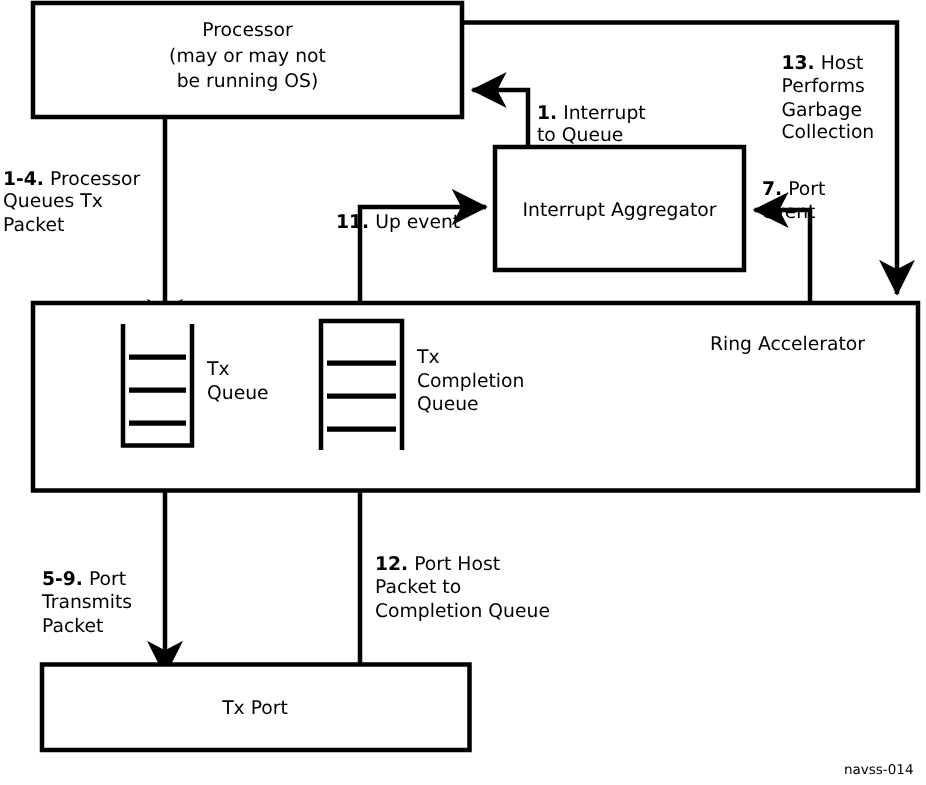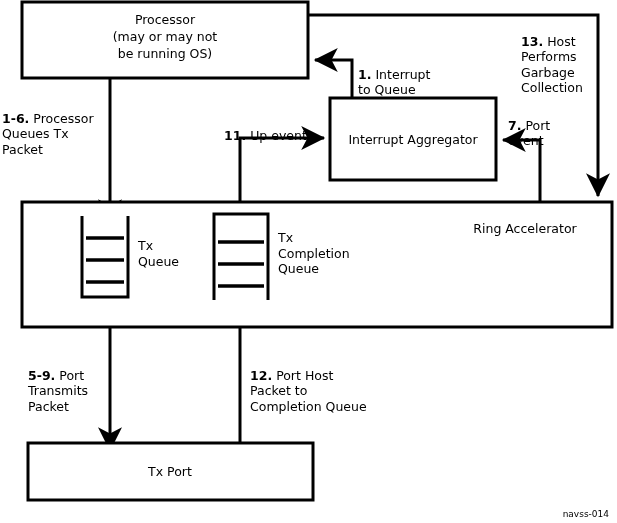--- a/index.html
+++ b/index.html
@@ -137,38 +137,38 @@
   </svg>
 
   <div class="queue-caption" style="left:138px; top:238px;">Tx
 Queue</div>
 
   <div class="queue-caption" style="left:278px; top:230px;">Tx
 Completion
 Queue</div>
 
   <div class="step-label" style="left:2px; top:95px;">
-    <b>1-6.</b><span> Processor
+    <b>1-4.</b><span> Processor
 Queues Tx
 Packet</span>
   </div>
 
-  <div class="step-label" style="left:28px; top:352px;">
+  <div class="step-label" style="left:28px; top:362px;">
     <b>5-9.</b><span> Port
 Transmits
 Packet</span>
   </div>
 
   <div class="step-label" style="left:250px; top:352px;">
     <b>12.</b><span> Port Host
 Packet to
 Completion Queue</span>
   </div>
 
-  <div class="step-label" style="left:224px; top:112px;">
+  <div class="step-label" style="left:224px; top:124px;">
     <b>11.</b><span> Up event</span>
   </div>
 
   <div class="step-label" style="left:358px; top:51px;">
     <b>1.</b><span> Interrupt
 to Queue</span>
   </div>
 
   <div class="step-label" style="left:521px; top:18px;">
     <b>13.</b><span>  Host

